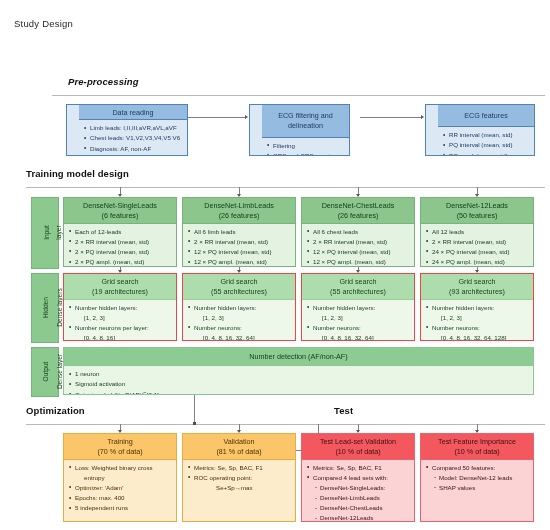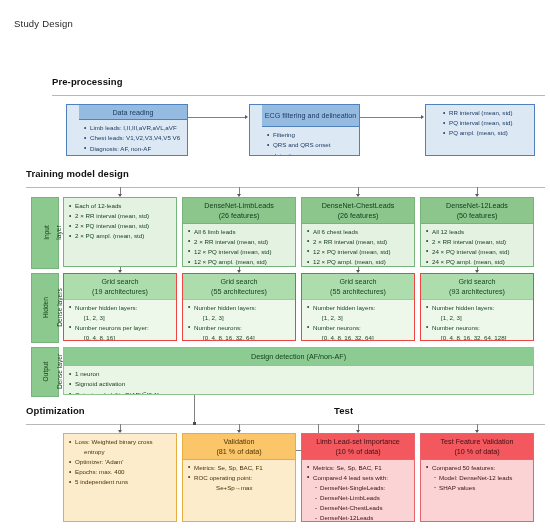--- a/index.html
+++ b/index.html
@@ -98,56 +98,59 @@
   .arw.right{border-top:2.5px solid transparent;border-bottom:2.5px solid transparent;border-left:3.5px solid #595959;}
   .dot{position:absolute;width:3px;height:3px;background:#4d4d4d;}
 </style>
 </head>
 <body>
 
 <div class="canvas">
 
   <div class="page-title">Study Design</div>
 
-  <div class="sect-title" style="left:52px;top:76px;">Pre-processing</div>
+  <div class="sect-title" style="left:68px;top:76px;font-style:italic;">Pre-processing</div>
   <div class="sect-rule" style="left:52px;top:95px;width:493px;"></div>
 
   <div class="box blue" style="left:66px;top:104px;width:122px;height:52px;">
     <div class="hd">
       <span>Data reading</span>
     </div>
     <div class="bd">
       <ul>
         <li>Limb leads: I,II,III,aVR,aVL,aVF</li>
         <li>Chest leads: V1,V2,V3,V4,V5 V6</li>
         <li>Diagnosis: AF, non-AF</li>
       </ul>
     </div>
   </div>
 
   <div class="ln h" style="left:188px;top:117px;width:58px;"></div>
   <div class="arw right" style="left:245px;top:114.5px;"></div>
 
-  <div class="box blue" style="left:249px;top:104px;width:111px;height:52px;">
+  <div class="box blue" style="left:249px;top:104px;width:101px;height:52px;">
     <div class="hd" style="padding-top:6px;padding-bottom:5px;">
       <span>ECG filtering and delineation</span>
     </div>
     <div class="bd">
       <ul>
         <li>Filtering</li>
         <li>QRS and QRS onset detection</li>
         <li>P/f-peak detection</li>
       </ul>
     </div>
   </div>
 
   <div class="ln h" style="left:360px;top:117px;width:62px;"></div>
   <div class="arw right" style="left:421px;top:114.5px;"></div>
 
   <div class="box blue" style="left:425px;top:104px;width:110px;height:52px;">
+    <div class="hd" style="padding-top:6px;padding-bottom:5px;">
+      <span>ECG features</span>
+    </div>
     <div class="bd">
       <ul>
         <li>RR interval (mean, std)</li>
         <li>PQ interval (mean, std)</li>
         <li>PQ ampl. (mean, std)</li>
       </ul>
     </div>
   </div>
 
   <div class="sect-title" style="left:26px;top:168px;">Training model design</div>
@@ -161,20 +164,24 @@
   <div class="arw down" style="left:355.5px;top:194px;"></div>
   <div class="ln v" style="left:477px;top:187px;height:9px;"></div>
   <div class="arw down" style="left:474.5px;top:194px;"></div>
 
   <div class="side two" style="left:31px;top:197px;width:26px;height:70px;">
     <span class="vtxt" style="position:absolute;left:-16px;top:31px;width:60px;text-align:center;">Input</span>
     <span class="vtxt" style="position:absolute;left:-4px;top:31px;width:60px;text-align:center;">layer</span>
   </div>
 
   <div class="box green" style="left:63px;top:197px;width:114px;height:70px;">
+    <div class="hd">
+      <span>DenseNet-SingleLeads</span>
+      <span class="l2">(6 features)</span>
+    </div>
     <div class="bd">
       <ul>
         <li>Each of 12-leads</li>
         <li>2 × RR interval (mean, std)</li>
         <li>2 × PQ interval (mean, std)</li>
         <li>2 × PQ ampl. (mean, std)</li>
       </ul>
     </div>
   </div>
 
@@ -313,21 +320,21 @@
     </div>
   </div>
 
   <div class="side two" style="left:31px;top:347px;width:26px;height:48px;">
     <span class="vtxt" style="position:absolute;left:-17px;top:20px;width:60px;text-align:center;">Output</span>
     <span class="vtxt" style="position:absolute;left:-3px;top:20px;width:60px;text-align:center;">Dense layer</span>
   </div>
 
   <div class="box outbox" style="left:63px;top:347px;width:471px;height:48px;">
     <div class="hd" style="padding-top:4px;padding-bottom:3px;">
-      <span>Design detection (AF/non-AF)</span>
+      <span>Number detection (AF/non-AF)</span>
     </div>
     <div class="bd">
       <ul>
         <li>1 neuron</li>
         <li>Sigmoid activation</li>
         <li>Output probability P(AF)∈[0;1]</li>
       </ul>
     </div>
   </div>
 
@@ -345,20 +352,24 @@
   <div class="arw down" style="left:236.5px;top:430px;"></div>
   <div class="ln v" style="left:358px;top:424px;height:8px;"></div>
   <div class="arw down" style="left:355.5px;top:430px;"></div>
   <div class="ln v" style="left:477px;top:424px;height:8px;"></div>
   <div class="arw down" style="left:474.5px;top:430px;"></div>
 
   <div class="ln h" style="left:296px;top:450px;width:22px;"></div>
   <div class="ln v" style="left:318px;top:424px;height:27px;"></div>
 
   <div class="box orange" style="left:63px;top:433px;width:114px;height:89px;">
+    <div class="hd">
+      <span>Training</span>
+      <span class="l2">(70 % of data)</span>
+    </div>
     <div class="bd">
       <ul>
         <li>Loss: Weighted binary cross</li>
         <li class="cont">
             <span class="ind">entropy</span>
           </li>
         <li>Optimizer: 'Adam'</li>
         <li>Epochs: max. 400</li>
         <li>5 independent runs</li>
       </ul>
@@ -376,38 +387,38 @@
         <li>ROC operating point:</li>
         <li class="cont">
             <span class="ind2">Se+Sp→max</span>
           </li>
       </ul>
     </div>
   </div>
 
   <div class="box red" style="left:301px;top:433px;width:114px;height:89px;">
     <div class="hd">
-      <span>Limb Lead-set Importance</span>
+      <span>Test Lead-set Validation</span>
       <span class="l2">(10 % of data)</span>
     </div>
     <div class="bd">
       <ul>
         <li>Metrics: Se, Sp, BAC, F1</li>
         <li>Compared 4 lead sets with:</li>
         <li class="sub" style="margin-left:7px;">DenseNet-SingleLeads:</li>
         <li class="sub" style="margin-left:7px;">DenseNet-LimbLeads</li>
         <li class="sub" style="margin-left:7px;">DenseNet-ChestLeads</li>
         <li class="sub" style="margin-left:7px;">DenseNet-12Leads</li>
       </ul>
     </div>
   </div>
 
   <div class="box red" style="left:420px;top:433px;width:114px;height:89px;">
     <div class="hd">
-      <span>Test Feature Validation</span>
+      <span>Test Feature Importance</span>
       <span class="l2">(10 % of data)</span>
     </div>
     <div class="bd">
       <ul>
         <li>Compared 50 features:</li>
         <li class="sub" style="margin-left:7px;">Model: DenseNet-12 leads</li>
         <li class="sub" style="margin-left:7px;">SHAP values</li>
       </ul>
     </div>
   </div>

